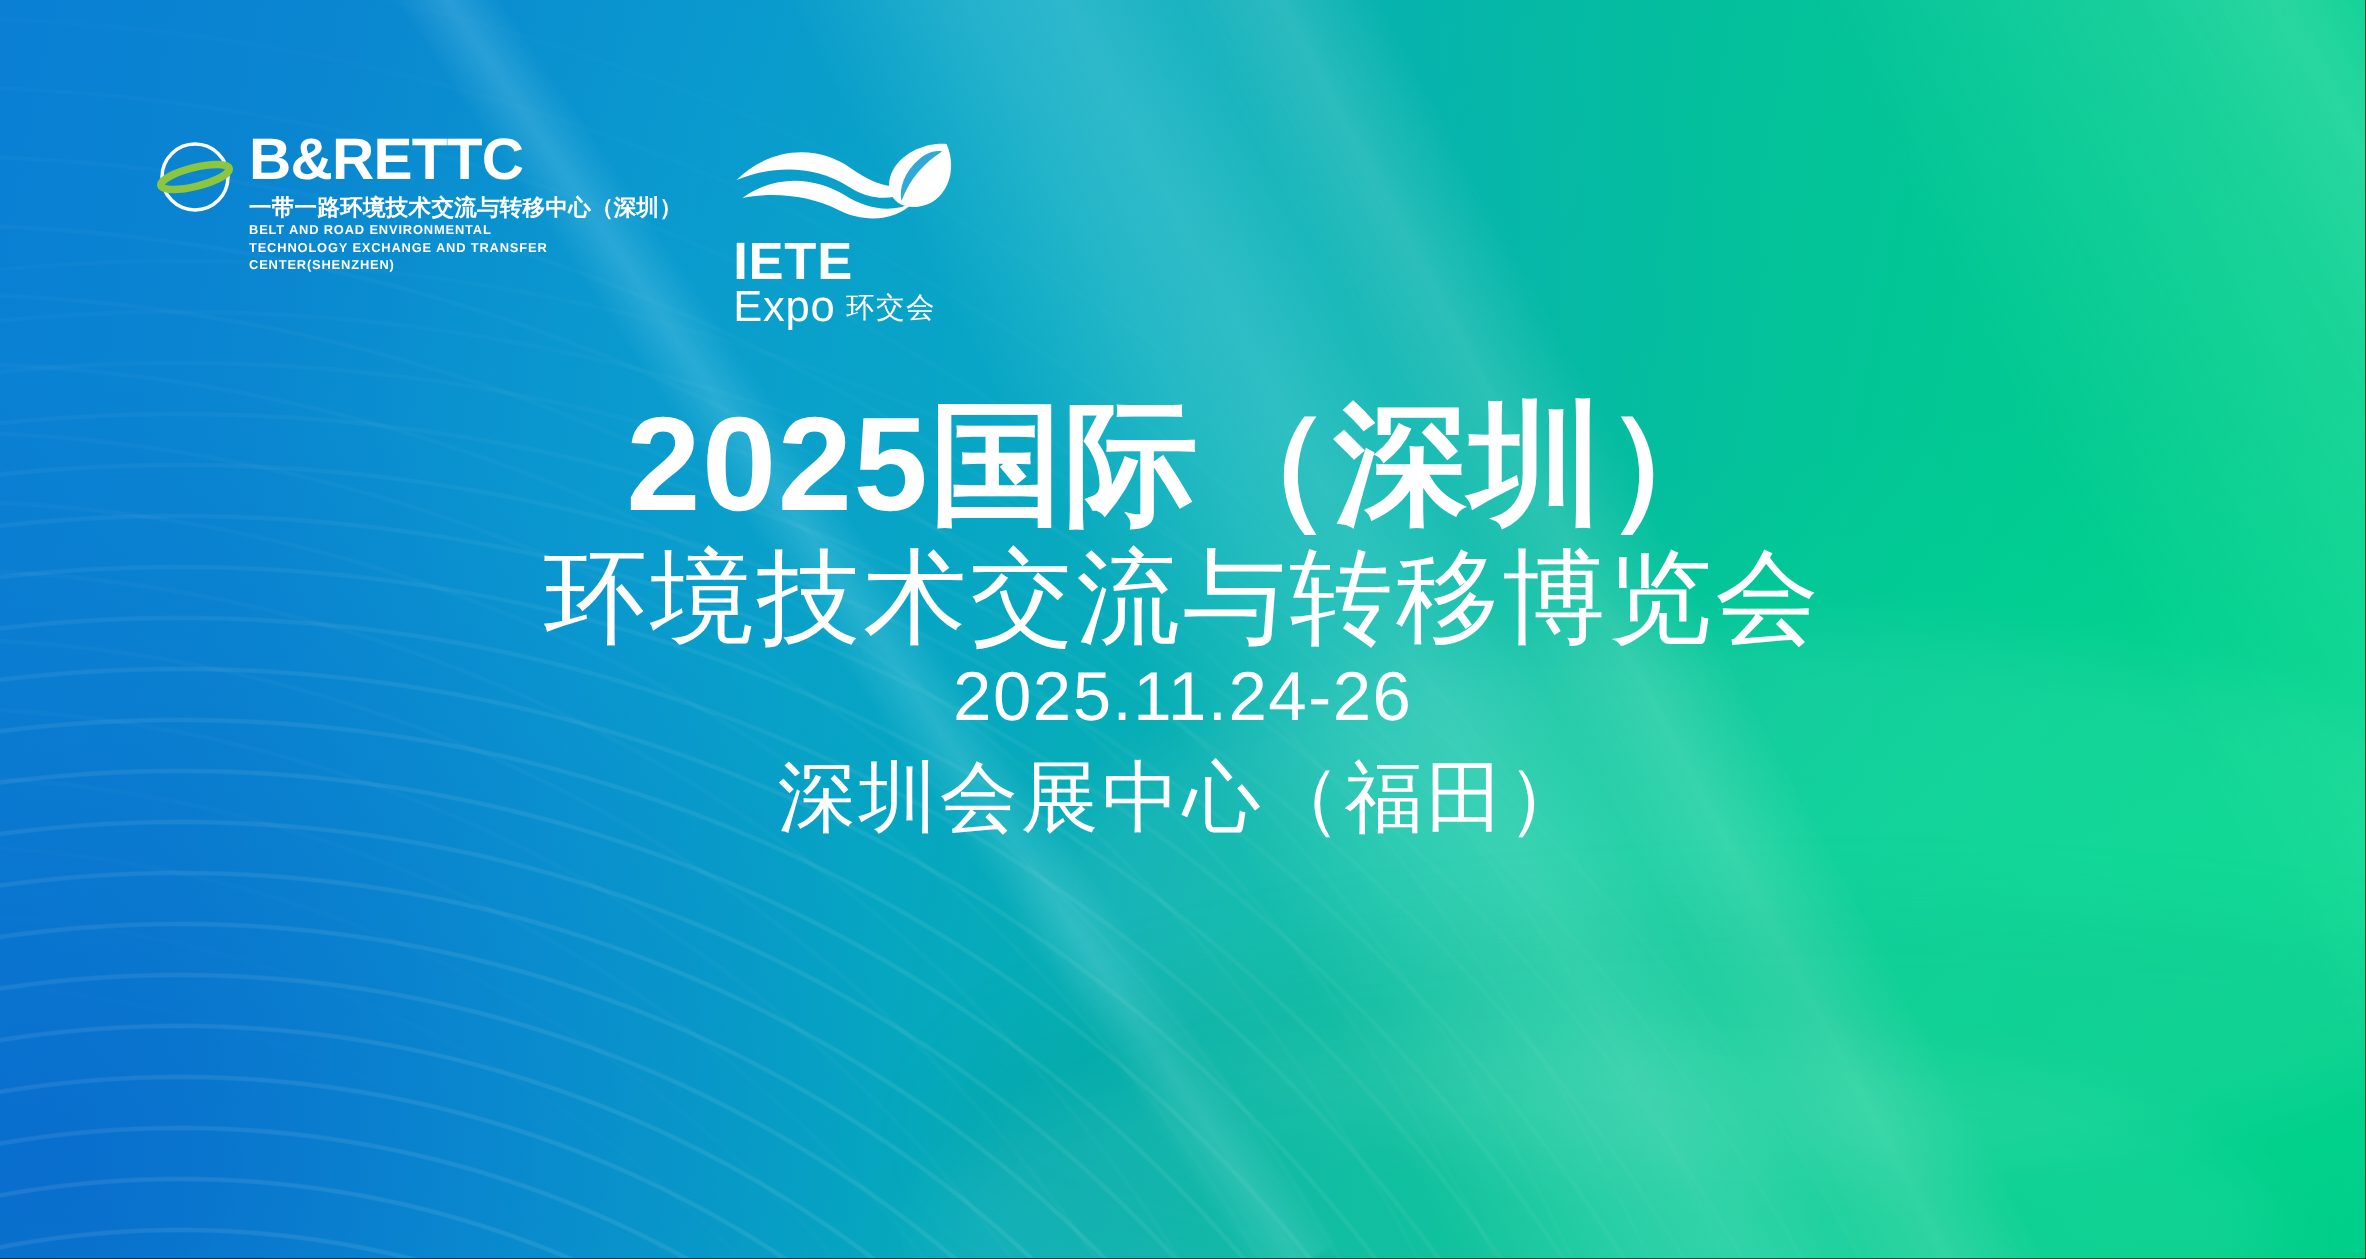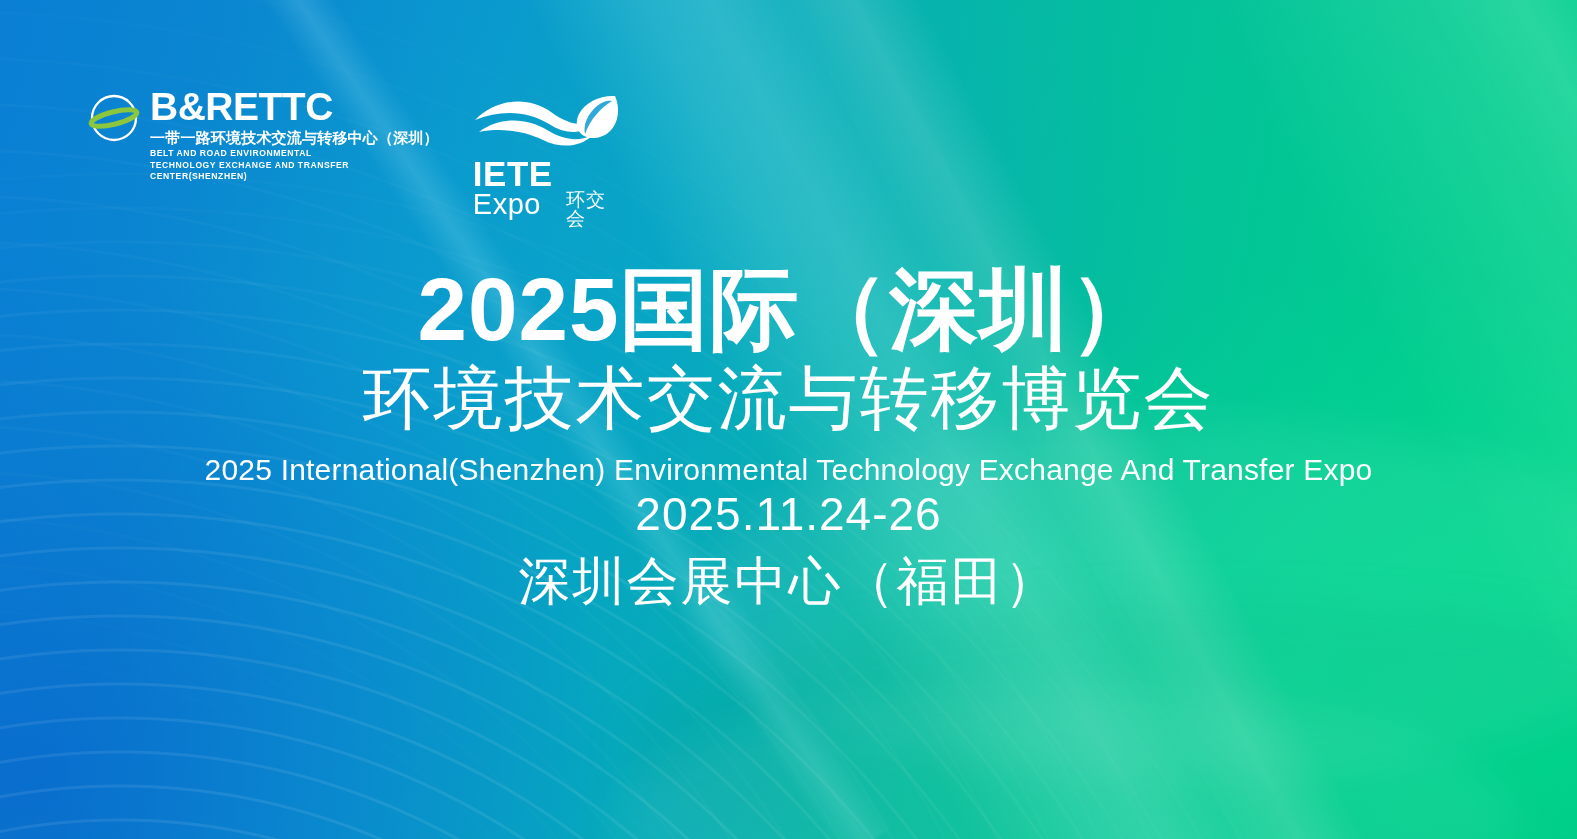--- a/index.html
+++ b/index.html
@@ -157,21 +157,21 @@
 
   
   .vignette {
     background: radial-gradient(ellipse 120% 120% at 50% 45%,
       rgba(0,0,0,0) 55%, rgba(0,40,60,0.10) 100%);
   }
 
   
   .logos {
     position: absolute;
-    left: 88px;
+    left: 104px;
     top: 88px;
     display: flex;
     align-items: flex-start;
     gap: 34px;
   }
   .logo-brettc { display: flex; align-items: flex-start; gap: 10px; }
   .globe { margin-top: 4px; flex: 0 0 auto; }
   .brettc-text { display: flex; flex-direction: column; }
   .brettc-word {
     color: #ffffff;
@@ -205,22 +205,22 @@
   .iete-textblock { margin-top: -2px; }
   .iete-word {
     color: #ffffff;
     font-size: 35px;
     font-weight: bold;
     letter-spacing: 0.5px;
     line-height: 1.0;
   }
   .iete-sub {
     display: flex;
-    align-items: flex-start;
-    gap: 25px;
+    align-items: center;
+    gap: 7px;
     margin-top: -1px;
   }
   .iete-expo {
     color: #ffffff;
     font-size: 29px;
     font-weight: 300;
     letter-spacing: 0.5px;
     line-height: 1.0;
   }
   .iete-cn {
@@ -357,18 +357,17 @@
         </span>
       </span>
     </div>
 
   </div>
 
 
   <div class="main">
     <div class="title-line1">2025国际（深圳）</div>
     <div class="title-line2">环境技术交流与转移博览会</div>
-    <div class="subtitle-en">2025 International(Shenzhen) Environmental Technology Exchange And Transfer Expo</div>
     <div class="date">2025.11.24-26</div>
     <div class="venue">深圳会展中心（福田）</div>
   </div>
 
 </div>
 
 </body></html>

